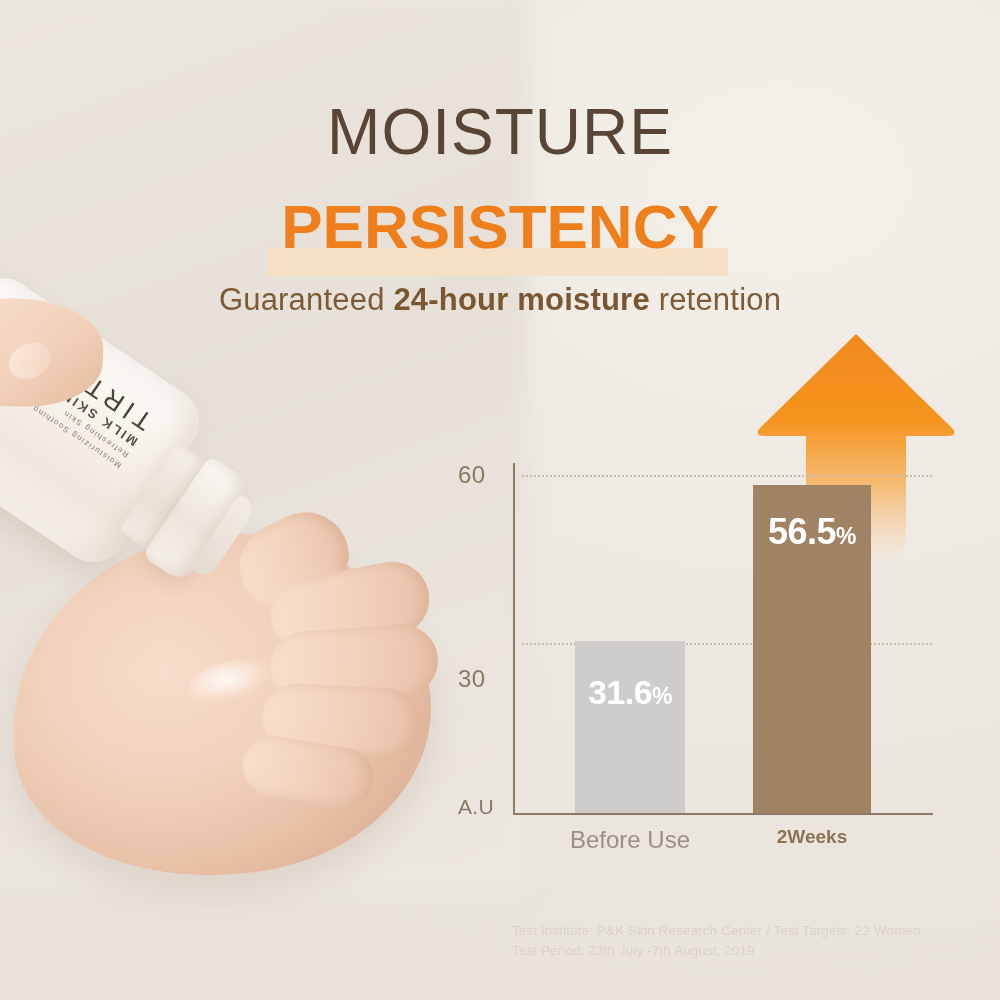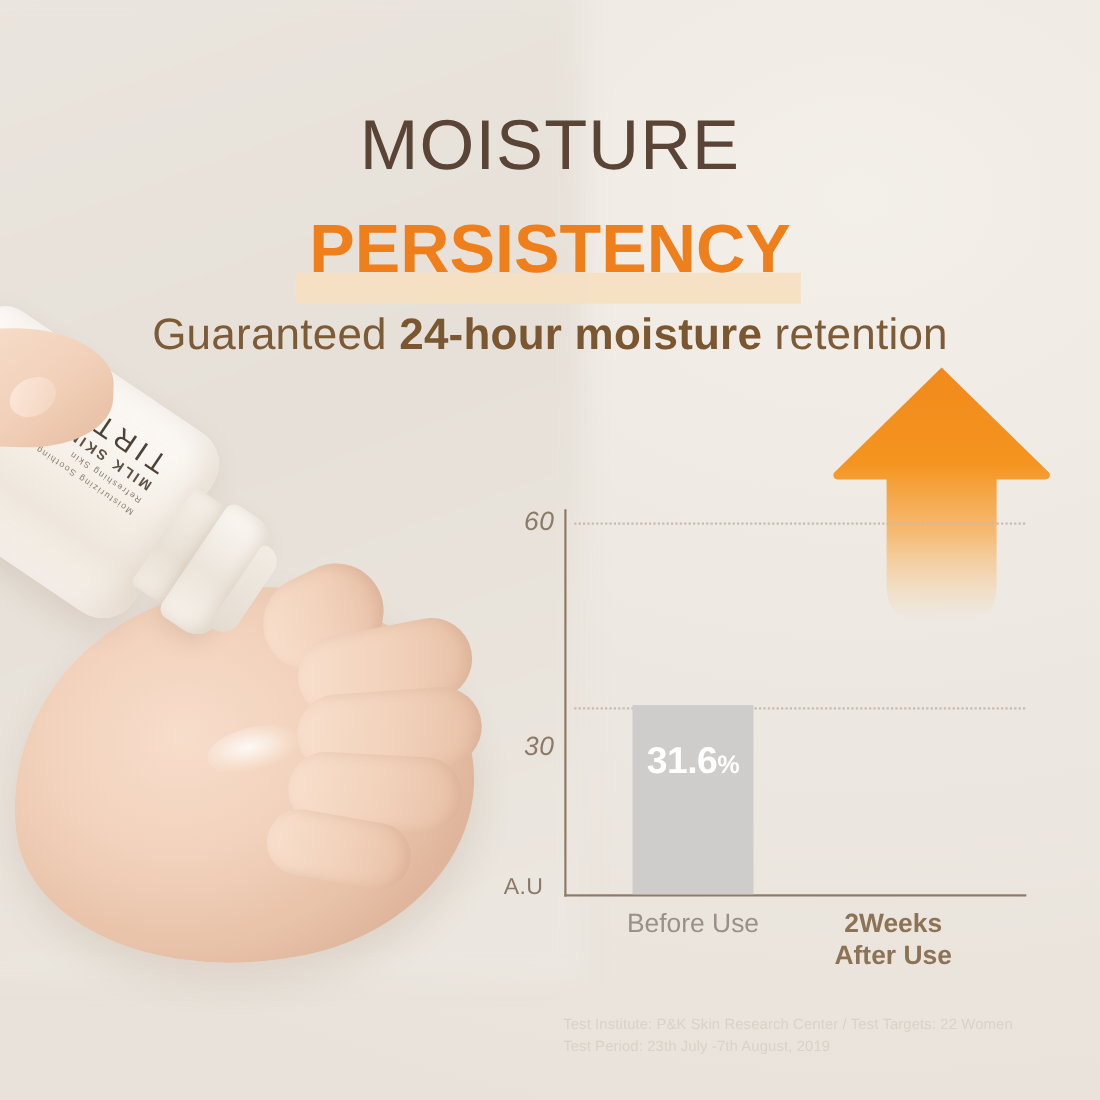--- a/index.html
+++ b/index.html
@@ -212,21 +212,21 @@
     line-height: 1;
     font-weight: 700;
     letter-spacing: 0px;
     color: #ef7f1a;
   }
   .subtitle {
     position: absolute;
     left: 0; right: 0;
     top: 282px;
     text-align: center;
-    font-size: 40px;
+    font-size: 31px;
     color: #7d5b36;
     letter-spacing: .2px;
   }
   .subtitle b { font-weight: 700; color: #7a5730; }
 
   
   .arrow {
     position: absolute;
     left: 756px;
     top: 332px;
@@ -274,25 +274,24 @@
     height: 0;
     border-top: 2px dotted #c6bcae;
   }
   .grid-60 { top: 20px; }
   .grid-30 { top: 188px; }
 
   .ytick {
     position: absolute;
     right: 0;
     width: 46px;
-    text-align: right;
+    text-align: left;
     font-size: 24px;
     color: #8a7a66;
     letter-spacing: .5px;
-    font-style: italic;
   }
   .ytick-60 { left: -2px; top: 6px; }
   .ytick-30 { left: -2px; top: 174px; margin-top: 36px; }
   .ylabel-au {
     position: absolute;
     left: -2px; top: 340px;
     width: 46px;
     text-align: left;
     font-size: 21px;
     color: #8a7a66;
@@ -341,21 +340,21 @@
   }
   .cat-before {
     left: 95px;
     width: 150px;
     font-size: 24px;
     color: #9a9088;
   }
   .cat-after {
     left: 272px;
     width: 160px;
-    font-size: 24px;
+    font-size: 19px;
     font-weight: 700;
     color: #8c7355;
   }
 
   
   .footnote {
     position: absolute;
     left: 512px;
     top: 921px;
     width: 470px;
@@ -434,28 +433,32 @@
     <div class="ytick ytick-60">60</div>
     <div class="ytick ytick-30">30</div>
     <div class="ylabel-au">A.U</div>
 
     <div class="bar bar-before">
       <div class="bar-value">
         <span>31.6</span><span class="pct">%</span>
       </div>
     </div>
 
+    <div class="bar bar-after">
+      <div class="bar-value">
+        <span>56.5</span><span class="pct">%</span>
+      </div>
+    </div>
 
     <div class="cat cat-before">
       <div>Before Use</div>
     </div>
 
     <div class="cat cat-after">
       <div>2Weeks</div>
-      <div>After Use</div>
     </div>
   </div>
 
   <div class="footnote">
     <div>Test Institute: P&amp;K Skin Research Center / Test Targets: 22 Women</div>
     <div>Test Period: 23th July -7th August, 2019</div>
   </div>
 
 </div>
 

